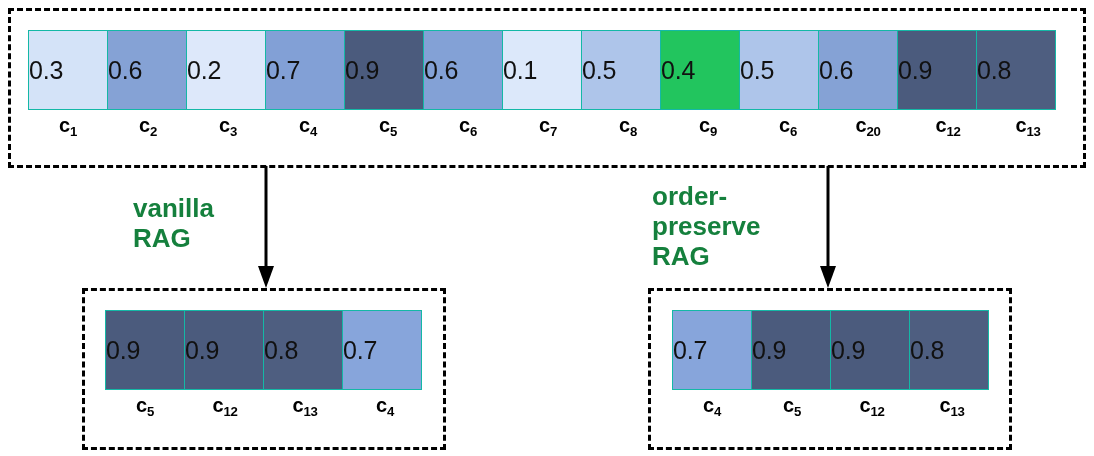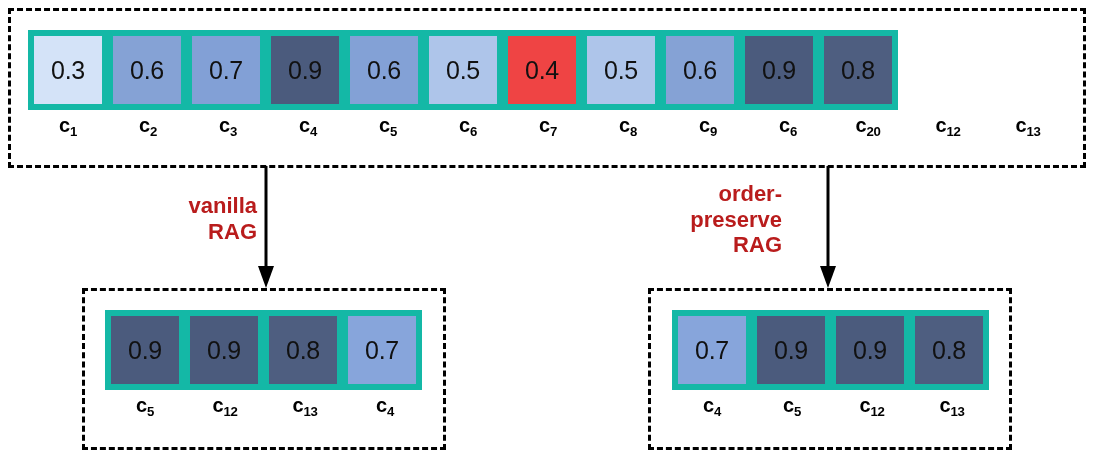--- a/index.html
+++ b/index.html
@@ -38,25 +38,24 @@
   }
   #corpus-row  { left: 28px;  top: 30px;  }
   #vanilla-row { left: 105px; top: 310px; }
   #order-row   { left: 672px; top: 310px; }
 
   .chunk {
     position: relative;
     width: 80px;
     height: 80px;
     box-sizing: border-box;
-    border: 6px solid #14b8a6;
+    border: 1px solid #14b8a6;
     margin-left: -1px;
     display: flex;
     align-items: center;
-    justify-content: center;
   }
   .chunk:first-child { margin-left: 0; }
 
   .chunk-score {
     font-size: 25px;
     color: #111111;
     font-family: "Liberation Sans", sans-serif;
     line-height: 1;
     letter-spacing: -0.2px;
   }
@@ -93,24 +92,24 @@
   .arrow-svg {
     position: absolute;
     overflow: visible;
   }
   #vanilla-arrow { left: 255px; top: 166px; }
   #order-arrow   { left: 817px; top: 166px; }
 
   
   .arrow-caption {
     position: absolute;
-    font-size: 22px;
+    font-size: 26px;
     font-weight: bold;
-    color: #b91c1c;
-    text-align: right;
+    color: #15803d;
+    text-align: left;
     line-height: 1.16;
     font-family: "Liberation Sans", sans-serif;
     white-space: pre-line;
   }
   #vanilla-caption { left: 133px; top: 193px; width: 124px; }
   #order-caption   { left: 652px; top: 181px; width: 130px; }
 </style>
 </head>
 <body>
 
@@ -118,33 +117,39 @@
 
   <div class="dashed-box" id="corpus-box"></div>
 
   <div class="chunk-row" id="corpus-row">
       <div class="chunk" style="background: rgb(212, 227, 248);">
         <span class="chunk-score">0.3</span>
       </div>
       <div class="chunk" style="background: rgb(133, 162, 213);">
         <span class="chunk-score">0.6</span>
       </div>
+      <div class="chunk" style="background: rgb(221, 232, 250);">
+        <span class="chunk-score">0.2</span>
+      </div>
       <div class="chunk" style="background: rgb(130, 160, 214);">
         <span class="chunk-score">0.7</span>
       </div>
       <div class="chunk" style="background: rgb(75, 91, 125);">
         <span class="chunk-score">0.9</span>
       </div>
       <div class="chunk" style="background: rgb(131, 161, 214);">
         <span class="chunk-score">0.6</span>
       </div>
+      <div class="chunk" style="background: rgb(220, 232, 250);">
+        <span class="chunk-score">0.1</span>
+      </div>
       <div class="chunk" style="background: rgb(174, 197, 234);">
         <span class="chunk-score">0.5</span>
       </div>
-      <div class="chunk" style="background: #ef4444;">
+      <div class="chunk" style="background: #22c55e;">
         <span class="chunk-score">0.4</span>
       </div>
       <div class="chunk" style="background: rgb(174, 197, 234);">
         <span class="chunk-score">0.5</span>
       </div>
       <div class="chunk" style="background: rgb(133, 162, 213);">
         <span class="chunk-score">0.6</span>
       </div>
       <div class="chunk" style="background: rgb(75, 91, 125);">
         <span class="chunk-score">0.9</span>

